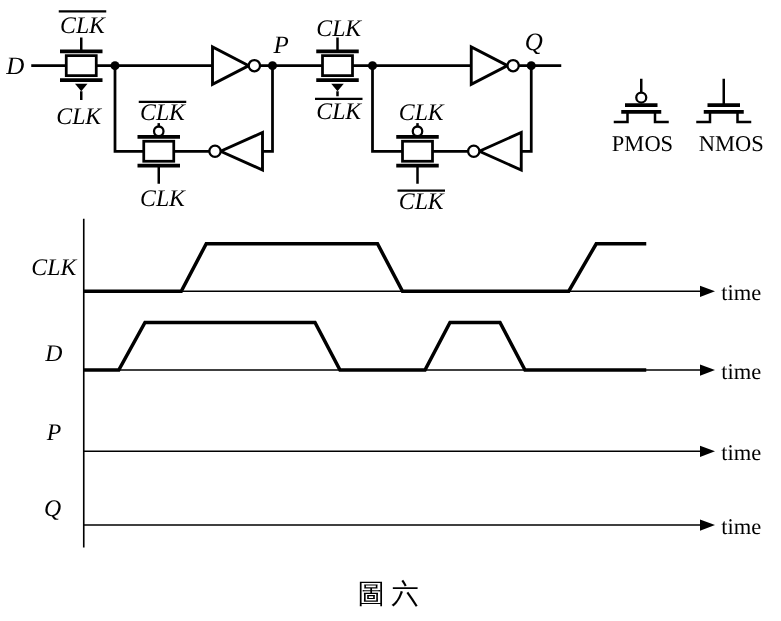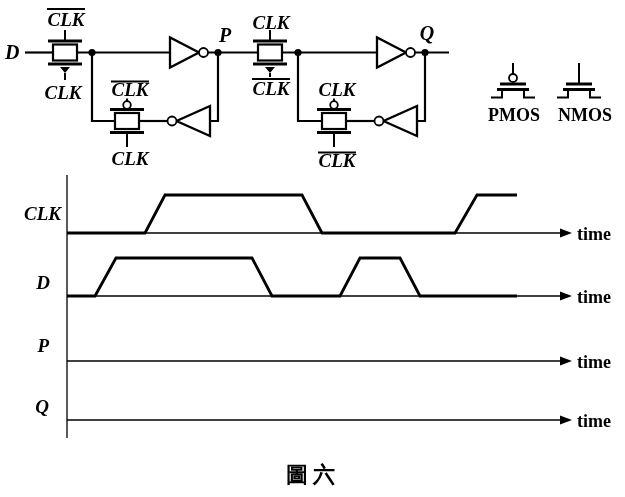--- a/index.html
+++ b/index.html
@@ -1,17 +1,17 @@
 <!DOCTYPE html>
 <html><head>
 <meta charset="utf-8">
 <style>
   html,body{margin:0;padding:0;background:#fff;}
   #page{position:relative;width:625px;height:497px;background:#ffffff;
-        font-family:"Liberation Serif", serif;font-weight:bold;}
+        font-family:"Liberation Serif", serif;}
   svg{position:absolute;left:0;top:0;}
   .wire{stroke:#000;stroke-width:2.2;fill:none;}
   .gatebar{stroke:#000;stroke-width:3;fill:none;}
   .stub{stroke:#000;stroke-width:2;fill:none;}
   .box{fill:#fff;stroke:#000;stroke-width:2.2;}
   .inv{fill:#fff;stroke:#000;stroke-width:2.3;stroke-linejoin:miter;}
   .bub{fill:#fff;stroke:#000;stroke-width:1.8;}
   .dot{fill:#000;stroke:none;}
   .tri{fill:#000;stroke:none;}
   .ovl{stroke:#000;stroke-width:1.8;}

